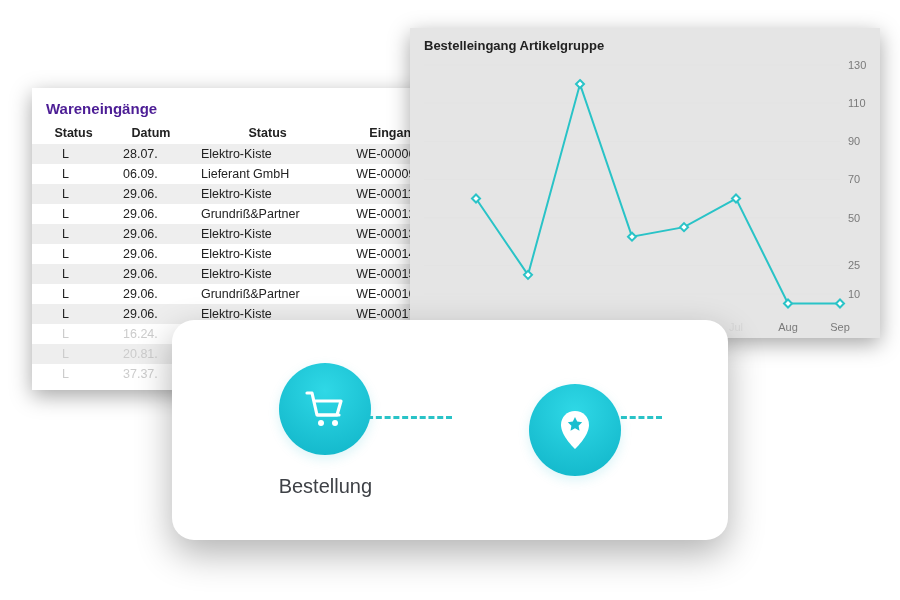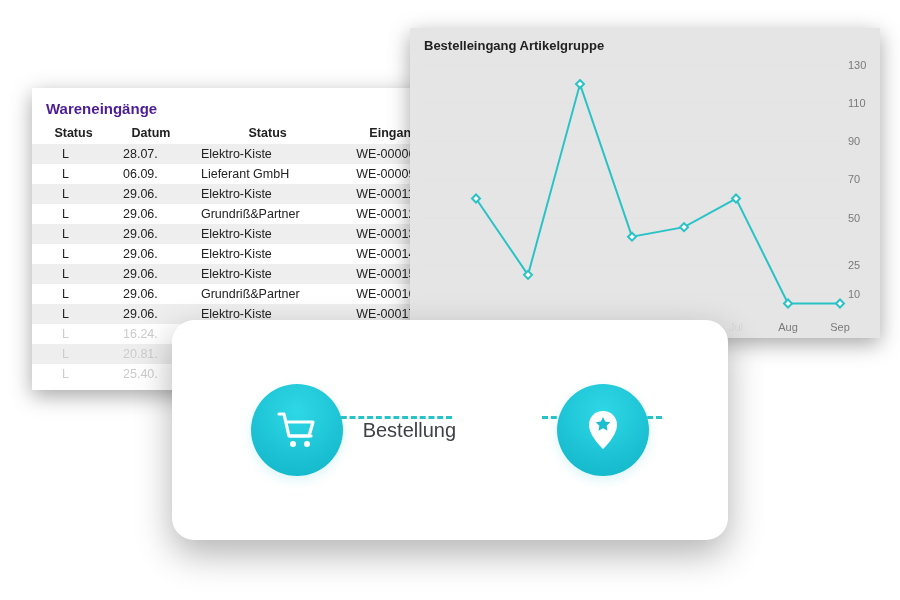--- a/index.html
+++ b/index.html
@@ -73,21 +73,21 @@
     width: 556px; height: 220px;
     background: #fff;
     border-radius: 22px;
     box-shadow: 0 14px 36px rgba(0,0,0,0.30);
     display: flex;
     align-items: center;
     justify-content: space-around;
     padding: 0 28px;
   }
   .step {
-    display: flex; flex-direction: row; align-items: center;
+    display: flex; flex-direction: column; align-items: center;
     gap: 20px;
     position: relative; z-index: 2;
   }
   .step-label {
     font-size: 20px; color: #3e4146; font-weight: 500;
   }
   .icon-circle {
     width: 92px; height: 92px; border-radius: 50%;
     background: radial-gradient(circle at 50% 30%, #2fd8e6 0%, #0fb3c7 100%);
     display: flex; align-items: center; justify-content: center;
@@ -180,21 +180,21 @@
           <td>WE-00003</td>
         </tr>
         <tr class="faded">
           <td class="status">L</td>
           <td>20.81.</td>
           <td>Grundriß&amp;Partner</td>
           <td>WE-00008</td>
         </tr>
         <tr class="faded">
           <td class="status">L</td>
-          <td>25.40.</td>
+          <td>37.37.</td>
           <td>Kunze Maschinen</td>
           <td>WE-00010</td>
         </tr>
       </tbody>
   </table>
 </div>
 
 <div class="chart-card">
   <div class="chart-title">Bestelleingang Artikelgruppe</div>
   <svg id="chart-svg" class="chart-svg" width="470" height="278">

